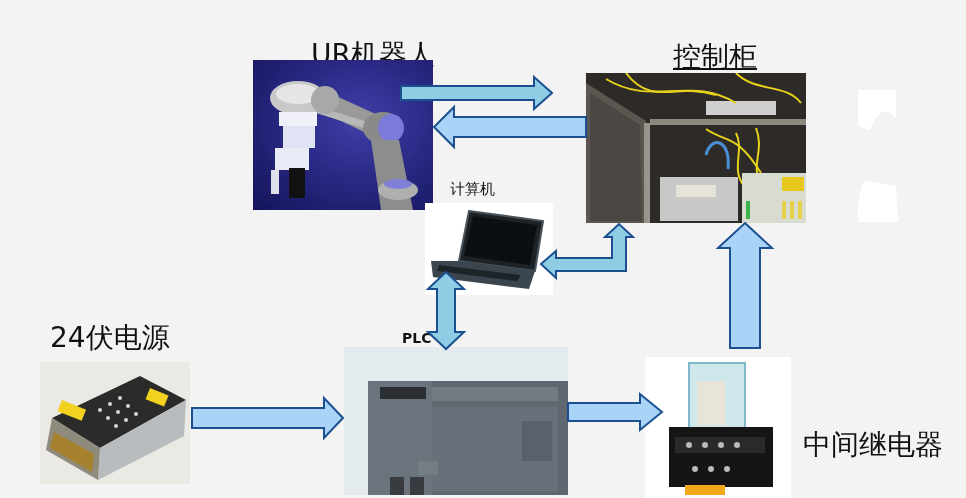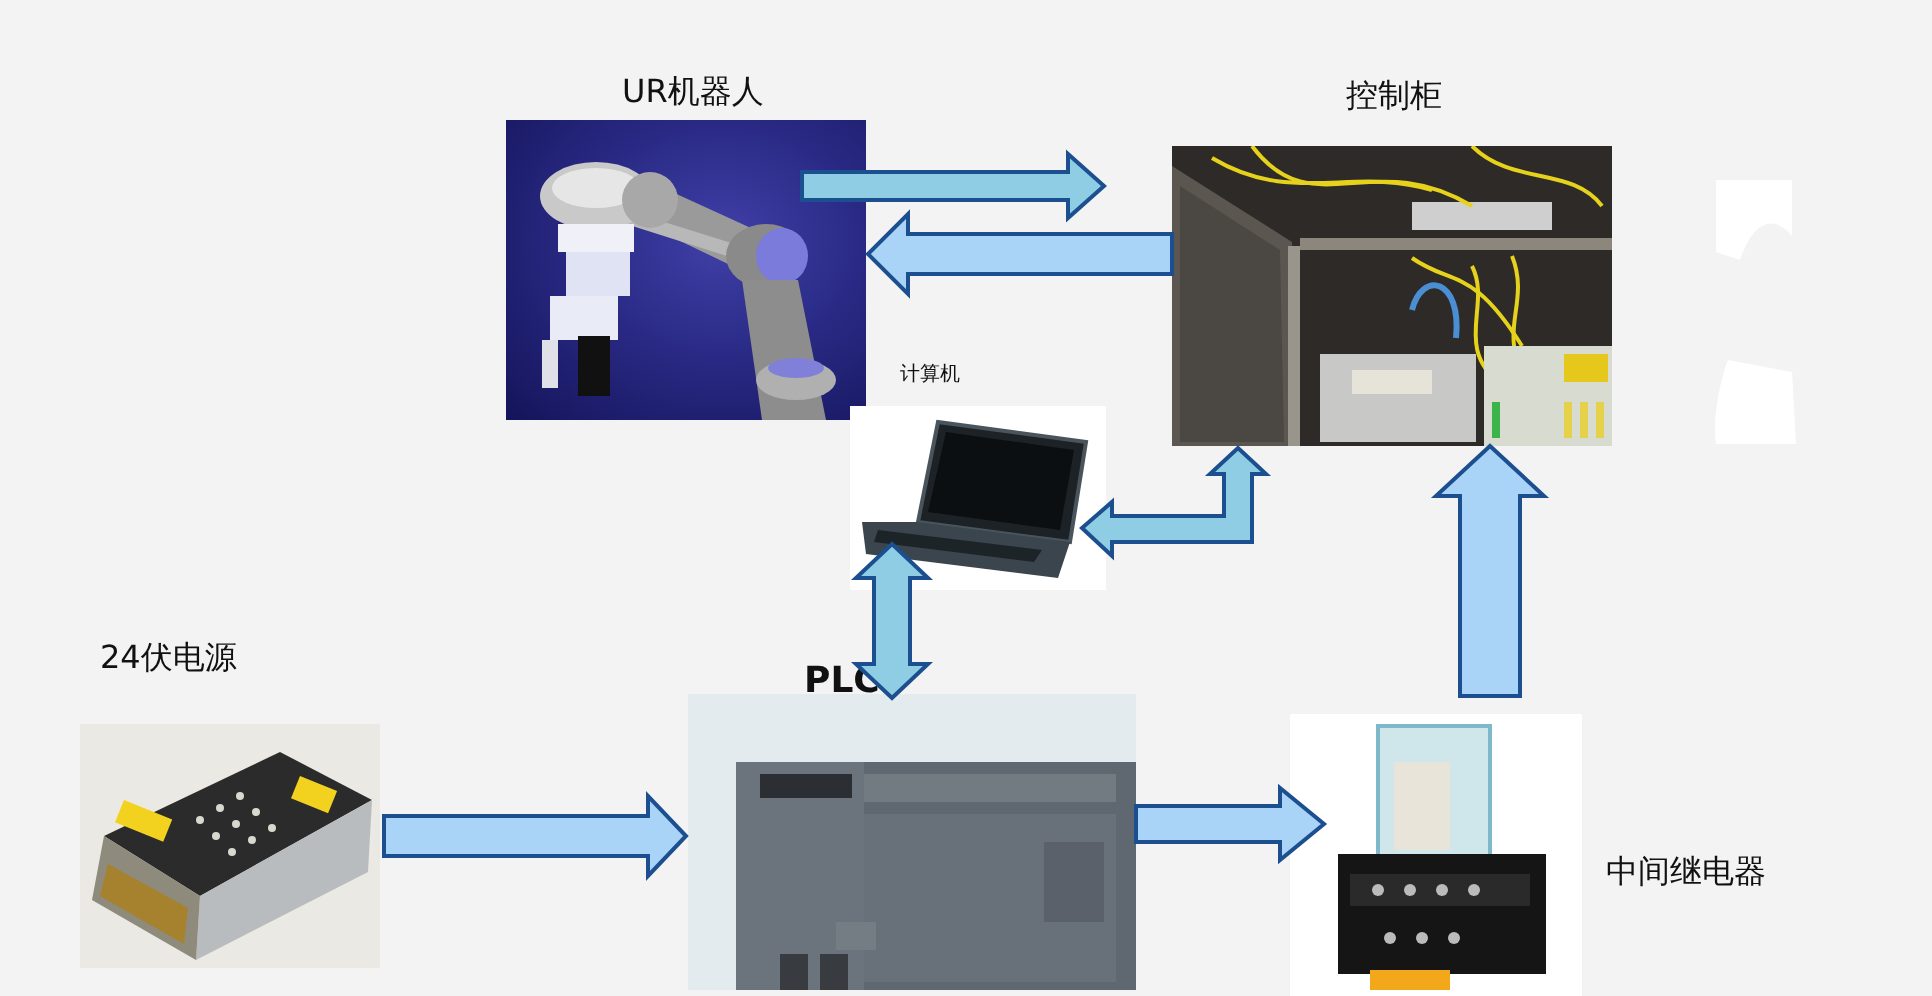--- a/index.html
+++ b/index.html
@@ -3,22 +3,22 @@
 <meta charset="utf-8">
 <style>
   html, body { margin: 0; padding: 0; }
   body {
     width: 966px; height: 498px; overflow: hidden;
     background: #f3f3f3;
     font-family: "DejaVu Sans", "Liberation Sans", sans-serif;
     position: relative;
   }
   .abs { position: absolute; }
-  .label { color: #111; font-size: 16px; white-space: nowrap; }
-  .label.small { font-size: 10px; }
+  .label { color: #111; font-size: 28px; white-space: nowrap; }
+  .label.small { font-size: 15px; }
 
   
   #robot-box {
     left: 253px; top: 60px; width: 180px; height: 150px;
     background: radial-gradient(ellipse at 60% 40%, #4040a8 0%, #2a2a86 45%, #14145a 100%);
     overflow: hidden;
   }
 
   
   #cabinet-box {
@@ -40,24 +40,24 @@
 
   
   #white-blob { left: 856px; top: 90px; width: 44px; height: 134px; }
 
   svg { display: block; }
 </style>
 </head>
 <body>
 
 <div class="abs label" style="left:311px;top:36px;">UR机器人</div>
-<div class="abs label" style="left:673px;top:38px;">控制柜</div>
+<div class="abs label" style="left:673px;top:38px;text-decoration:underline;">控制柜</div>
 <div class="abs label small" style="left:450px;top:180px;">计算机</div>
 <div class="abs label" style="left:50px;top:319px;">24伏电源</div>
-<div class="abs label" style="left:402px;top:330px;font-weight:bold;font-size:18px;">PLC</div>
+<div class="abs label" style="left:402px;top:330px;font-weight:bold;font-size:14px;">PLC</div>
 <div class="abs label" style="left:803px;top:426px;">中间继电器</div>
 
 <div class="abs" id="robot-box">
   <svg width="180" height="150" viewBox="0 0 180 150">
 
     <path d="M40 38 L70 30 L140 62 L132 82 Z" fill="#9a9a9a"></path>
     <path d="M60 45 L140 70 L142 78 L60 52 Z" fill="#b8b8b8"></path>
 
     <ellipse cx="45" cy="38" rx="28" ry="17" fill="#c9c9c9"></ellipse>
     <ellipse cx="45" cy="34" rx="22" ry="10" fill="#e6e6e6"></ellipse>

